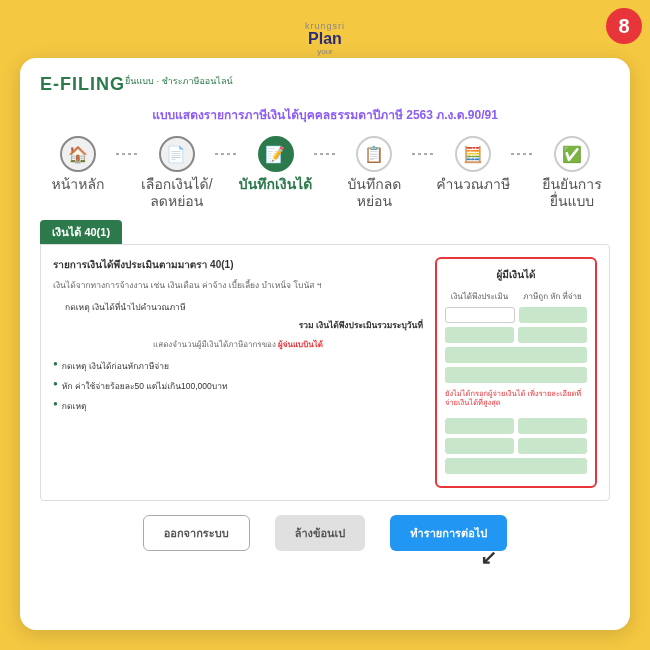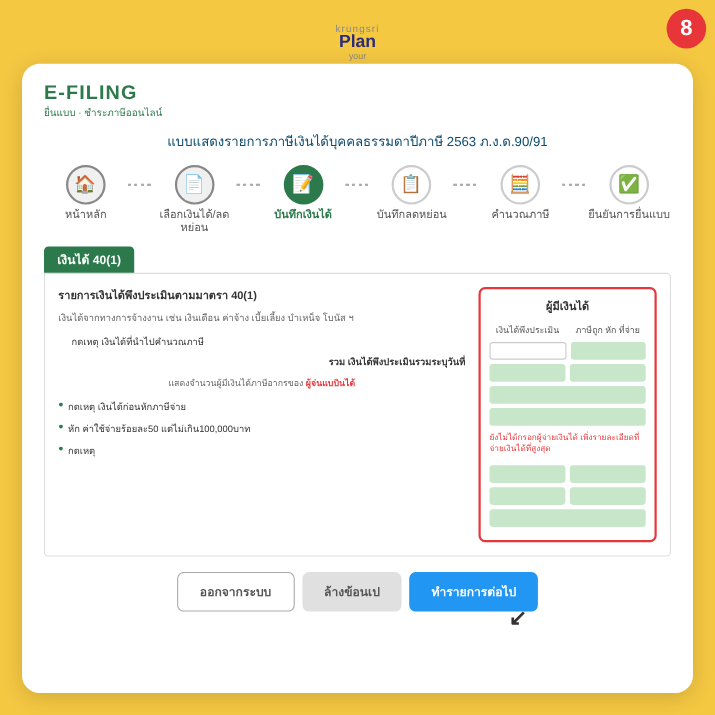--- a/index.html
+++ b/index.html
@@ -83,41 +83,41 @@
     }
 
     .card-inner {
       padding: 16px 20px 16px 20px;
       height: 100%;
       overflow: hidden;
     }
 
     .efiling-logo {
       display: flex;
-      flex-direction: column;
+      flex-direction: row;
       margin-bottom: 10px;
     }
 
     .efiling-title {
       font-size: 18px;
       font-weight: bold;
       color: #2C7A4B;
       letter-spacing: 1px;
     }
 
     .efiling-subtitle {
       font-size: 9px;
       color: #2C7A4B;
     }
 
     .page-title {
       text-align: center;
       font-size: 12px;
-      font-weight: normal;
-      color: #0c4a6e;
+      font-weight: bold;
+      color: #8b5cf6;
       margin-bottom: 12px;
     }
 
     
     .steps-row {
       display: flex;
       align-items: flex-start;
       justify-content: center;
       gap: 0;
       margin-bottom: 10px;
@@ -148,21 +148,21 @@
       background: #2C7A4B;
       color: white;
     }
 
     .step-circle.completed {
       border-color: #888;
       background: #f0f0f0;
     }
 
     .step-label {
-      font-size: 10px;
+      font-size: 14px;
       color: #555;
       text-align: center;
       margin-top: 4px;
       line-height: 1.2;
     }
 
     .step-label.active {
       color: #2C7A4B;
       font-weight: bold;
     }
@@ -327,21 +327,21 @@
 
     .small-bullet {
       font-size: 8px;
       color: #2C7A4B;
     }
 
     
     .buttons-row {
       display: flex;
       justify-content: center;
-      gap: 7px;
+      gap: 25px;
       margin-top: 14px;
     }
 
     .btn {
       padding: 8px 20px;
       border-radius: 6px;
       font-size: 11px;
       font-weight: bold;
       cursor: pointer;
       border: none;

